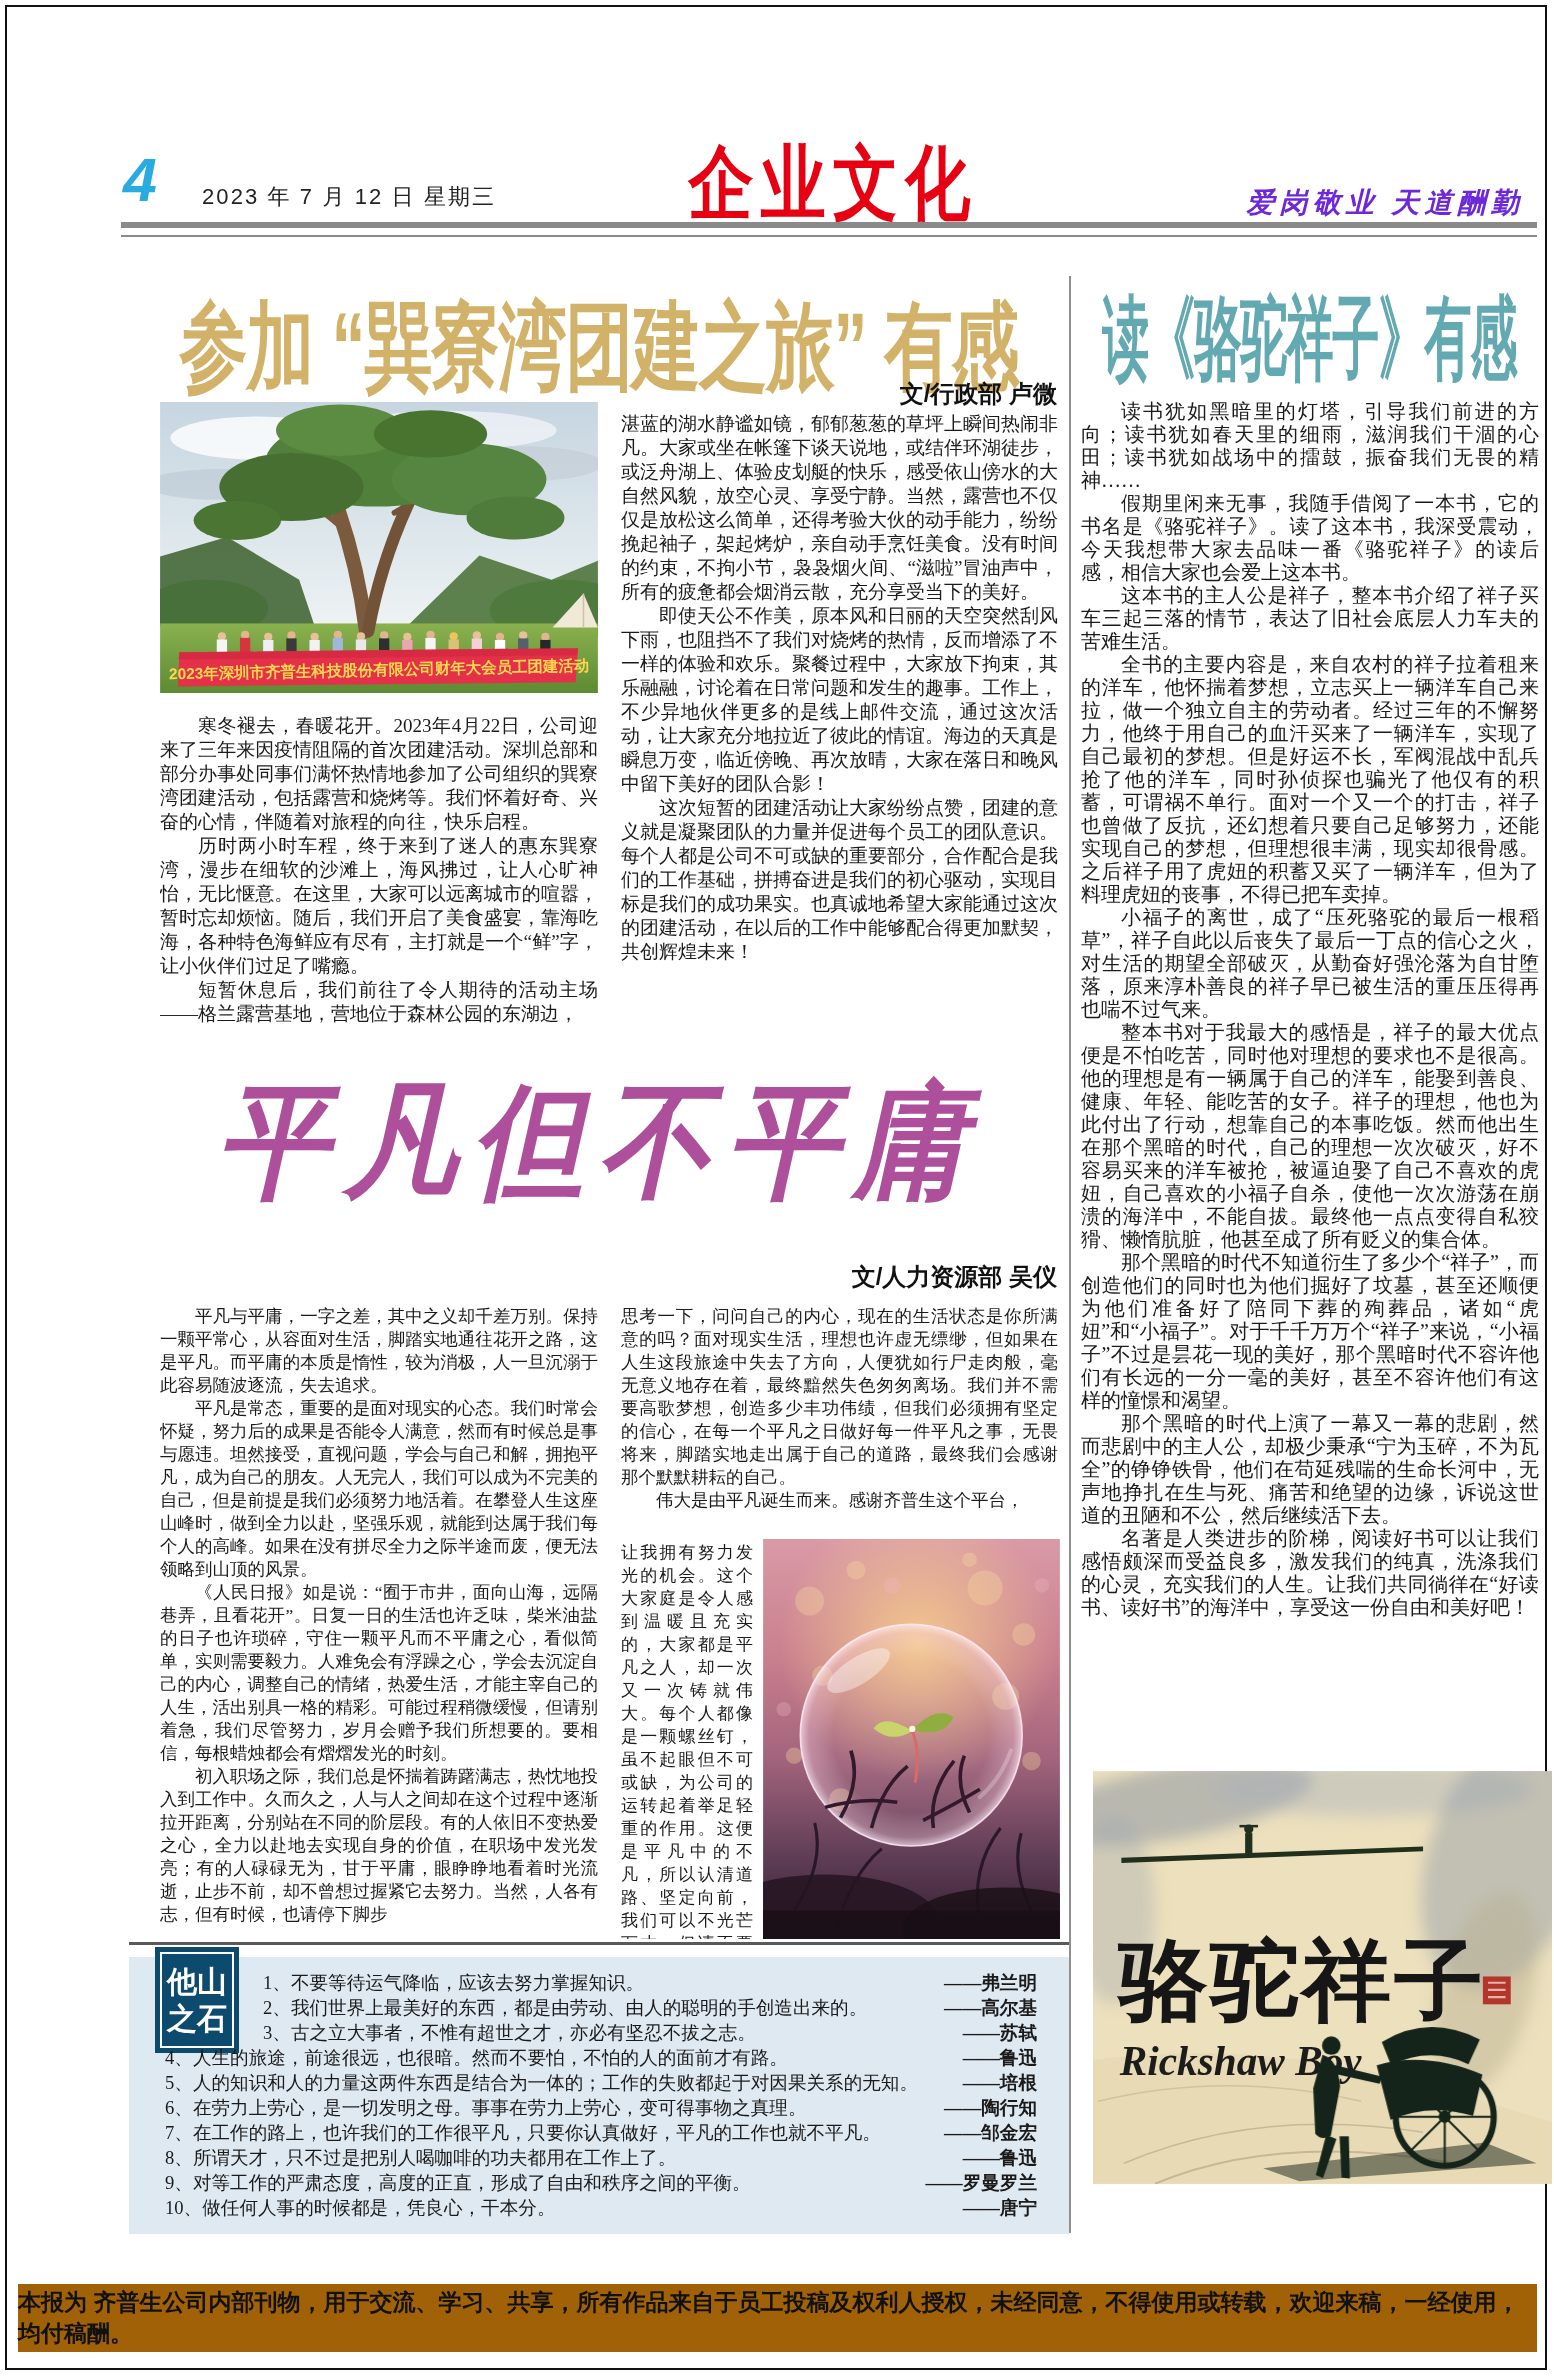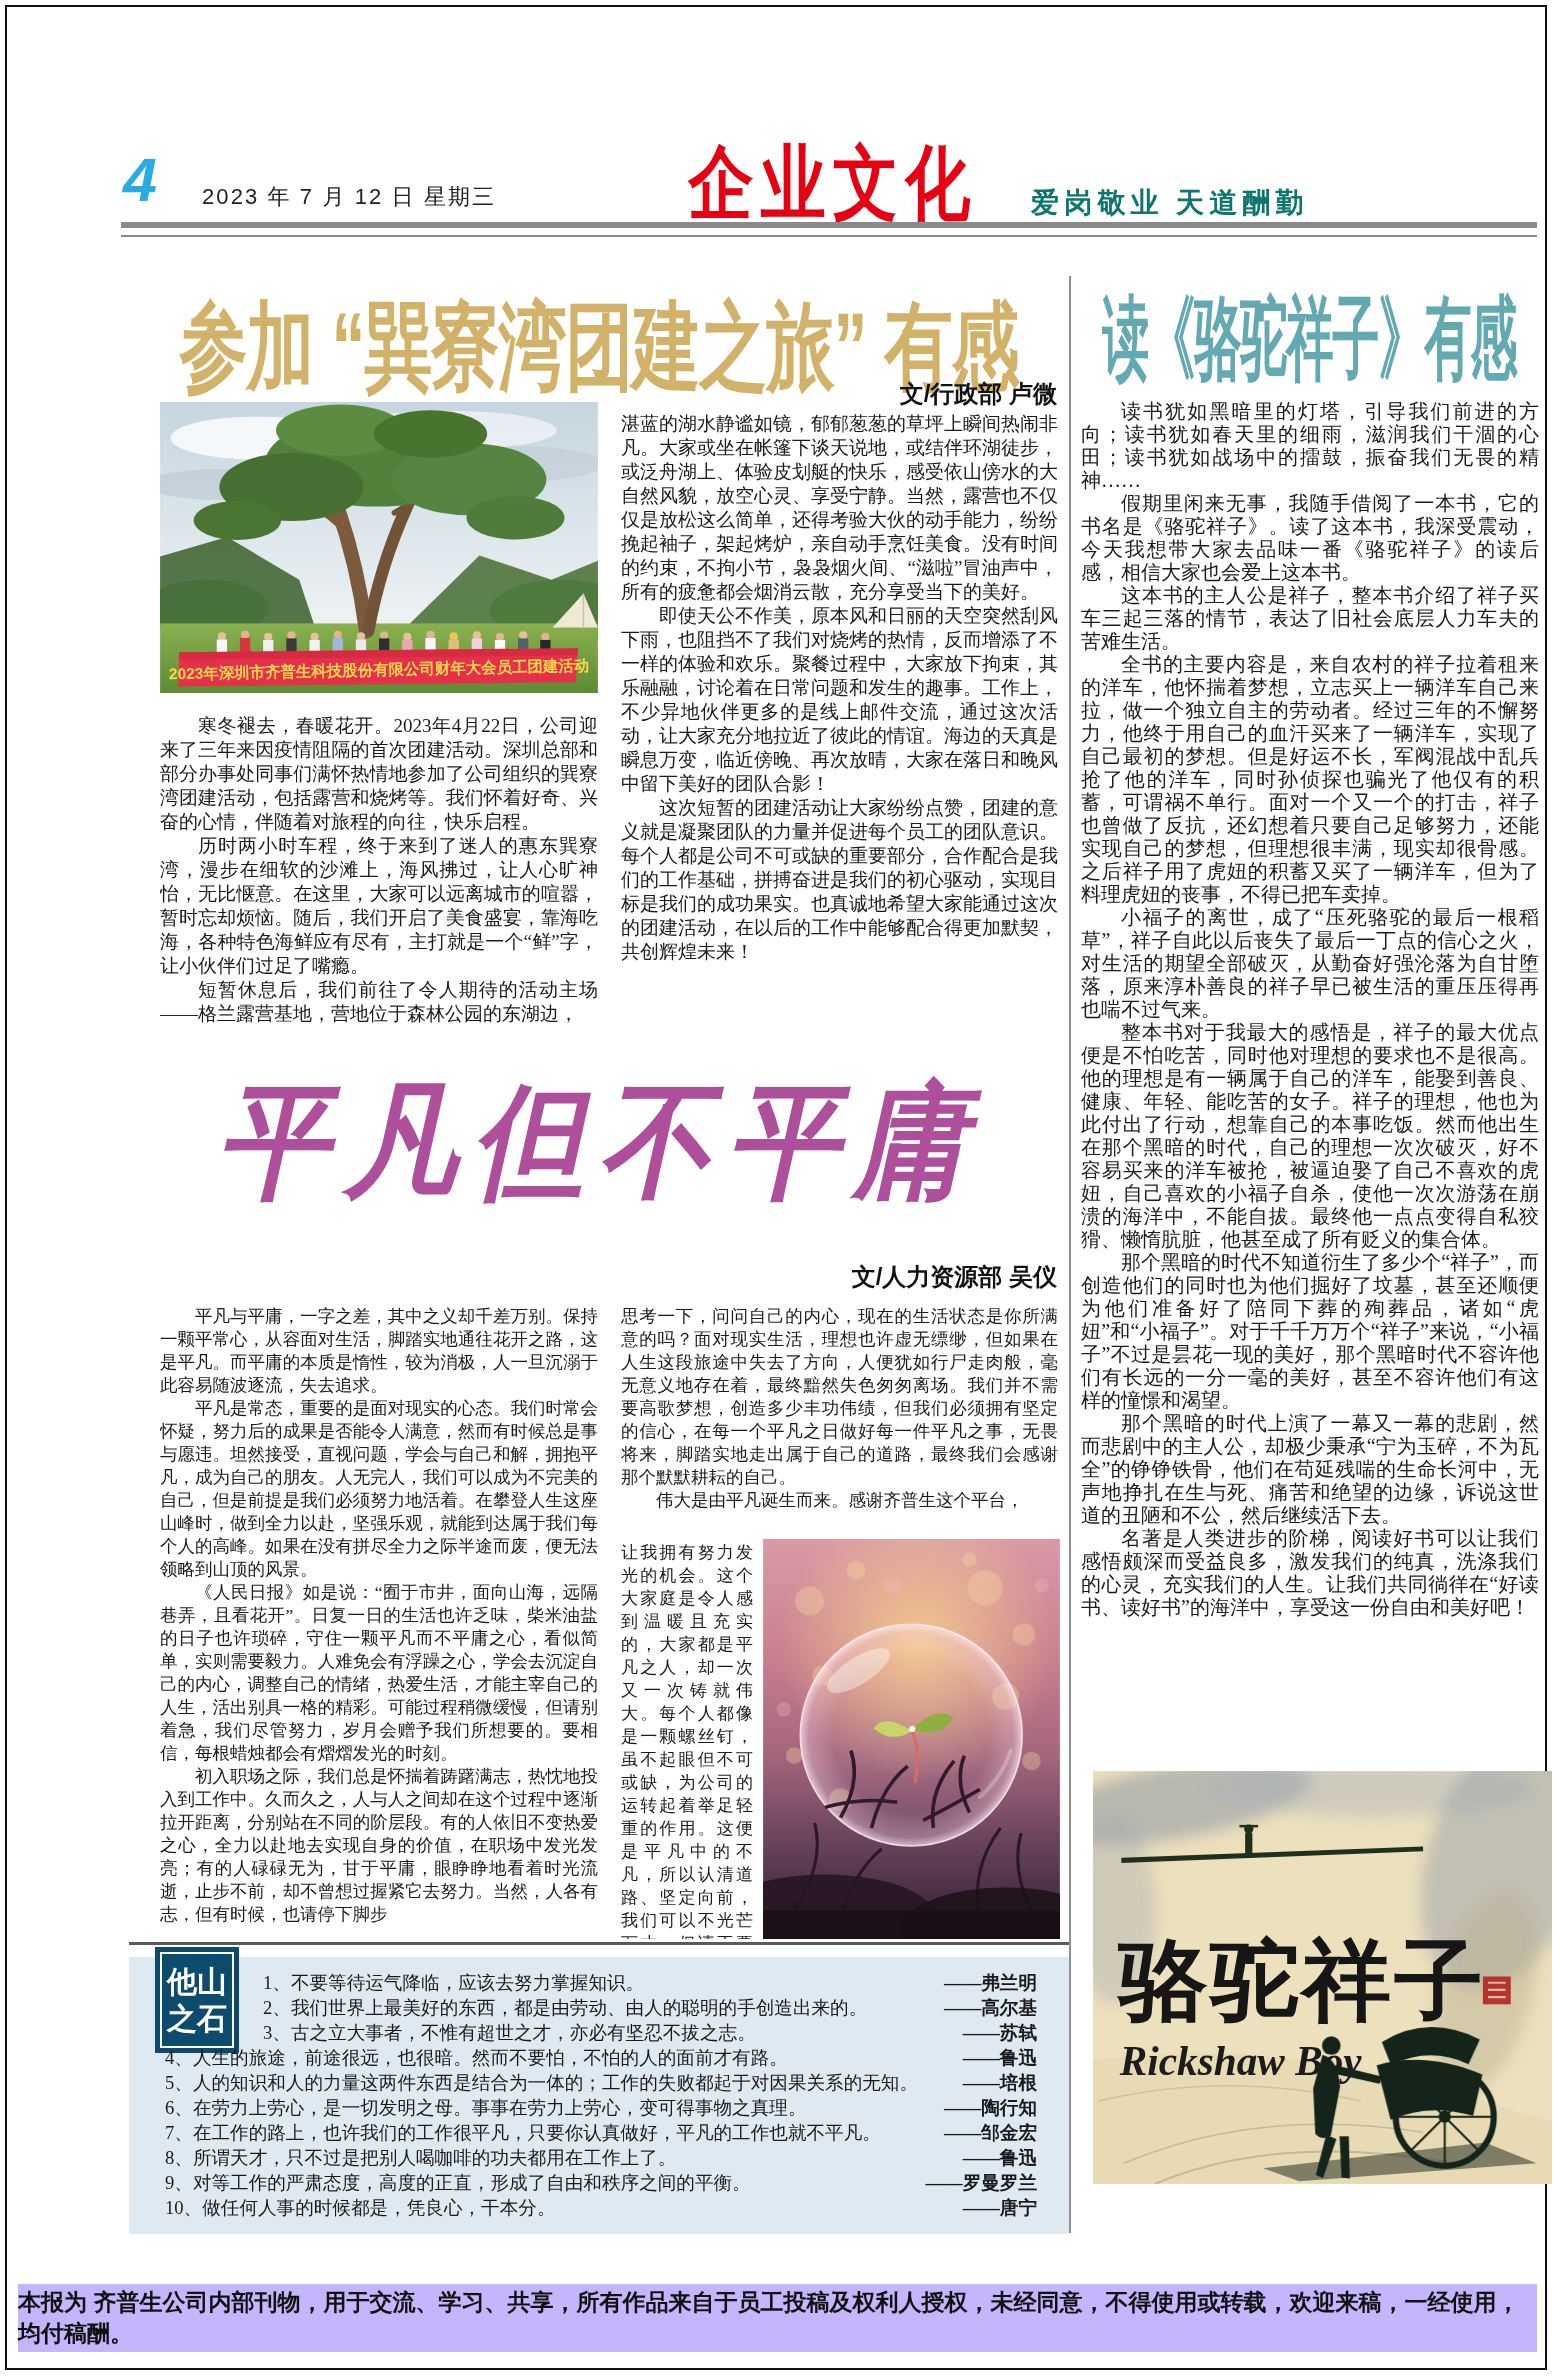--- a/index.html
+++ b/index.html
@@ -5,21 +5,21 @@
   html,body{margin:0;padding:0;background:#888;}
   #page{position:relative;width:1554px;height:2377px;background:#ffffff;overflow:hidden;
         font-family:"Liberation Serif","DejaVu Serif",serif;color:#1a1a1a;}
   .frame{position:absolute;left:5.2px;top:5.2px;width:1542px;height:2365px;border:2.1px solid #111;box-sizing:border-box;pointer-events:none;}
   .abs{position:absolute;}
   
   .pageno{left:123px;top:145px;font-size:61px;font-weight:bold;font-style:italic;color:#29abe2;font-family:"Liberation Sans",sans-serif;}
   .date{left:202px;top:182px;font-size:22px;font-family:"Liberation Sans",sans-serif;color:#222;letter-spacing:2.1px;}
   .secwrap{left:129px;top:128px;width:1408px;text-align:center;}
   .sectitle{display:inline-block;font-size:65px;font-weight:bold;color:#e60012;letter-spacing:7.2px;transform:scaleY(1.25);transform-origin:top center;}
-  .slogan{left:1031px;top:184px;width:493px;font-size:28px;font-weight:bold;letter-spacing:5.2px;color:#0f766e;}
+  .slogan{left:1031px;top:184px;width:493px;text-align:right;font-size:28px;font-weight:bold;letter-spacing:5.2px;color:#6d28d9;font-style:italic;}
   .rule1{left:121px;top:222px;width:1416px;height:5.7px;background:#8a8a8a;}
   .rule2{left:121px;top:235px;width:1416px;height:1.5px;background:#8a8a8a;}
   
   .h1wrap{left:130px;top:283px;width:938px;height:103px;text-align:center;}
   .h1txt{display:inline-block;font-size:68px;font-weight:bold;color:#d2b269;letter-spacing:-1px;transform:scaleY(1.42);transform-origin:top center;font-family:"Liberation Sans",sans-serif;white-space:nowrap;}
   .h2wrap{left:1080px;top:278px;width:459px;height:108px;text-align:center;}
   .h2txt{display:inline-block;font-size:47px;font-weight:bold;color:#63a9b2;letter-spacing:-1px;transform:scaleY(1.95);transform-origin:top center;font-family:"Liberation Sans",sans-serif;white-space:nowrap;}
   .h3wrap{left:130px;top:1058px;width:938px;height:170px;text-align:center;}
   .h3txt{display:inline-block;font-size:112px;font-weight:bold;font-style:italic;color:#ae4f9b;letter-spacing:15.5px;transform:scaleY(1.12);transform-origin:top center;}
   .vdiv{left:1069px;top:276px;width:1.5px;height:1957px;background:#8f8f8f;}
@@ -39,21 +39,21 @@
   .qlist{position:absolute;left:36px;top:13.4px;width:872px;font-size:18.6px;line-height:25px;}
   .qrow{display:flex;align-items:baseline;}
   .qrow.ind{margin-left:98px;}
   .qtext{white-space:normal;}
   .qauthor{margin-left:auto;white-space:nowrap;font-weight:bold;padding-left:10.3px;}
   .qlabel{position:absolute;left:26px;top:-10.3px;width:84px;height:106px;background:#0c4a6e;}
   .qlabel .inner{position:absolute;left:5.2px;top:5.2px;right:5.2px;bottom:5.2px;border:2.1px solid #fff;
        display:flex;flex-direction:column;align-items:center;justify-content:center;color:#fff;
        font-size:30px;font-weight:bold;line-height:37px;font-family:"Liberation Serif",serif;}
   
-  .footer{left:18px;top:2284px;width:1519px;height:68px;background:#c4b5fd;display:flex;align-items:center;justify-content:center;
+  .footer{left:18px;top:2284px;width:1519px;height:68px;background:#a16207;display:flex;align-items:center;justify-content:center;
           font-size:23px;font-weight:bold;font-family:"Liberation Sans",sans-serif;color:#111;}
   .imgblock{display:block;}
 </style>
 </head>
 <body>
 
 <div id="page">
   <div class="frame"></div>
 
   <div class="abs pageno">4</div>

